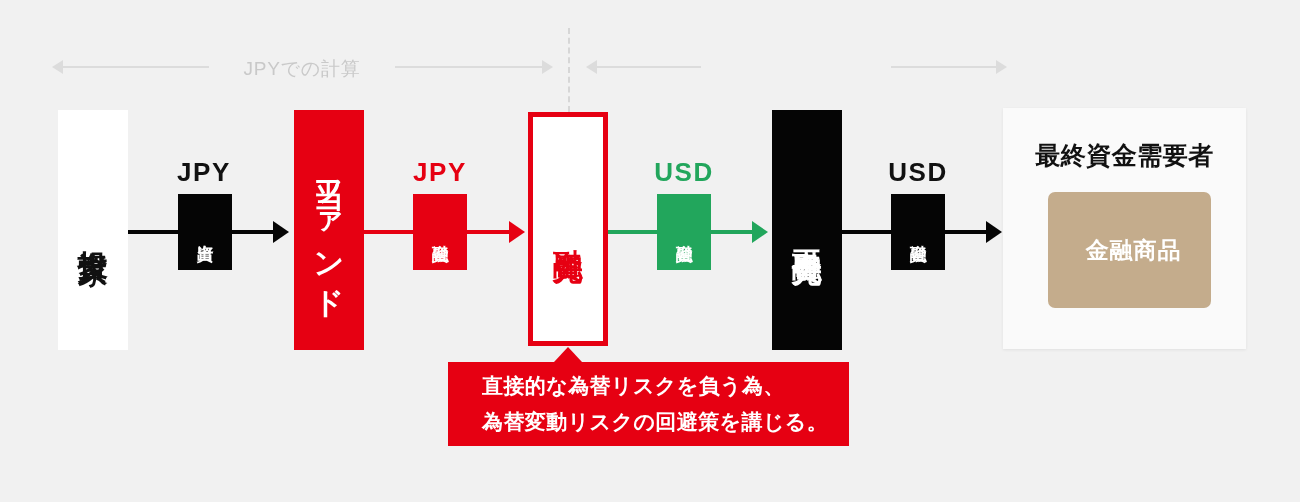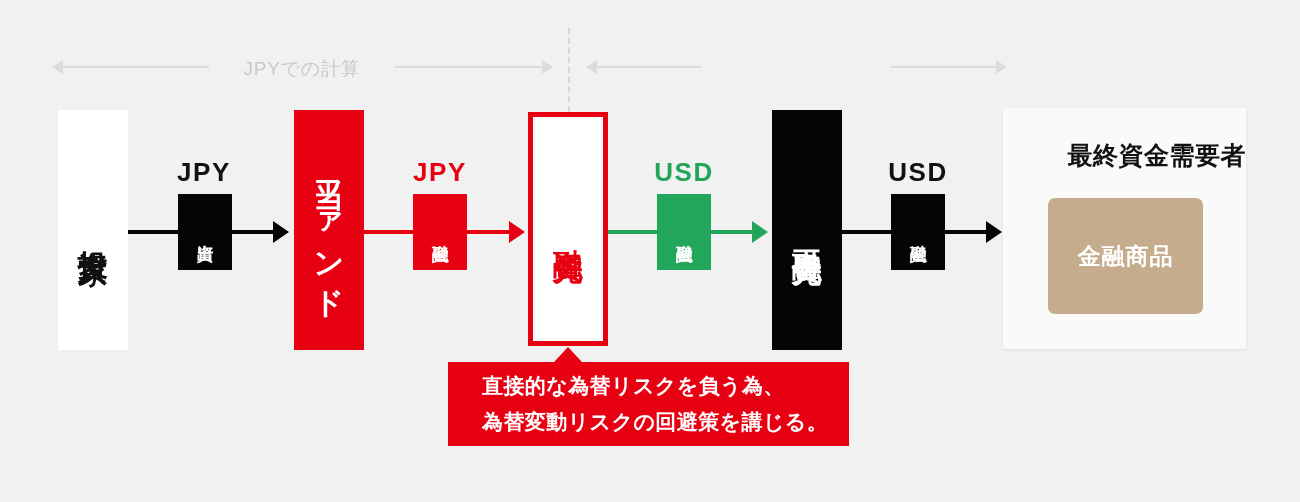--- a/index.html
+++ b/index.html
@@ -93,21 +93,21 @@
   
   .final-card{
     position:absolute;
     background:#fafafa;
     box-shadow:0 1px 3px rgba(0,0,0,.07);
     box-sizing:border-box;
   }
   .final-title{
     position:absolute;
     font-weight:bold;font-size:25px;color:#111111;
-    letter-spacing:.02em;white-space:nowrap;text-align:right;
+    letter-spacing:.02em;white-space:nowrap;text-align:center;
   }
   .product-chip{
     position:absolute;
     background:#c4ac8c;
     border-radius:7px;
     display:flex;align-items:center;justify-content:center;
   }
   .product-chip span{
     color:#ffffff;font-weight:bold;font-size:23px;letter-spacing:.04em;
   }
@@ -200,21 +200,21 @@
   <div class="cur-label c-black" style="left:886px;top:157px;width:64px;">USD</div>
   <div class="flow-badge bg-black" style="left:891px;top:194px;width:54px;height:76px;">
     <span class="btext">融資</span>
   </div>
   <div class="flow-line bg-black" style="left:945px;top:230px;width:43px;"></div>
   <div class="flow-head hd-black" style="left:986px;top:221px;"></div>
 
   <div class="final-card" style="left:1003px;top:108px;width:243px;height:241px;">
   </div>
   <div class="final-title" style="left:1003px;top:139px;width:243px;">最終資金需要者</div>
-  <div class="product-chip" style="left:1048px;top:198px;width:155px;height:116px;">
+  <div class="product-chip" style="left:1048px;top:192px;width:155px;height:116px;padding-left:8px;">
     <span>金融商品</span>
   </div>
 
   <div class="callout-tip" style="left:554px;top:347px;"></div>
   <div class="callout" style="left:448px;top:362px;width:401px;height:84px;">
     <p>直接的な為替リスクを負う為、</p>
     <p>為替変動リスクの回避策を講じる。</p>
   </div>
 
 </div>

